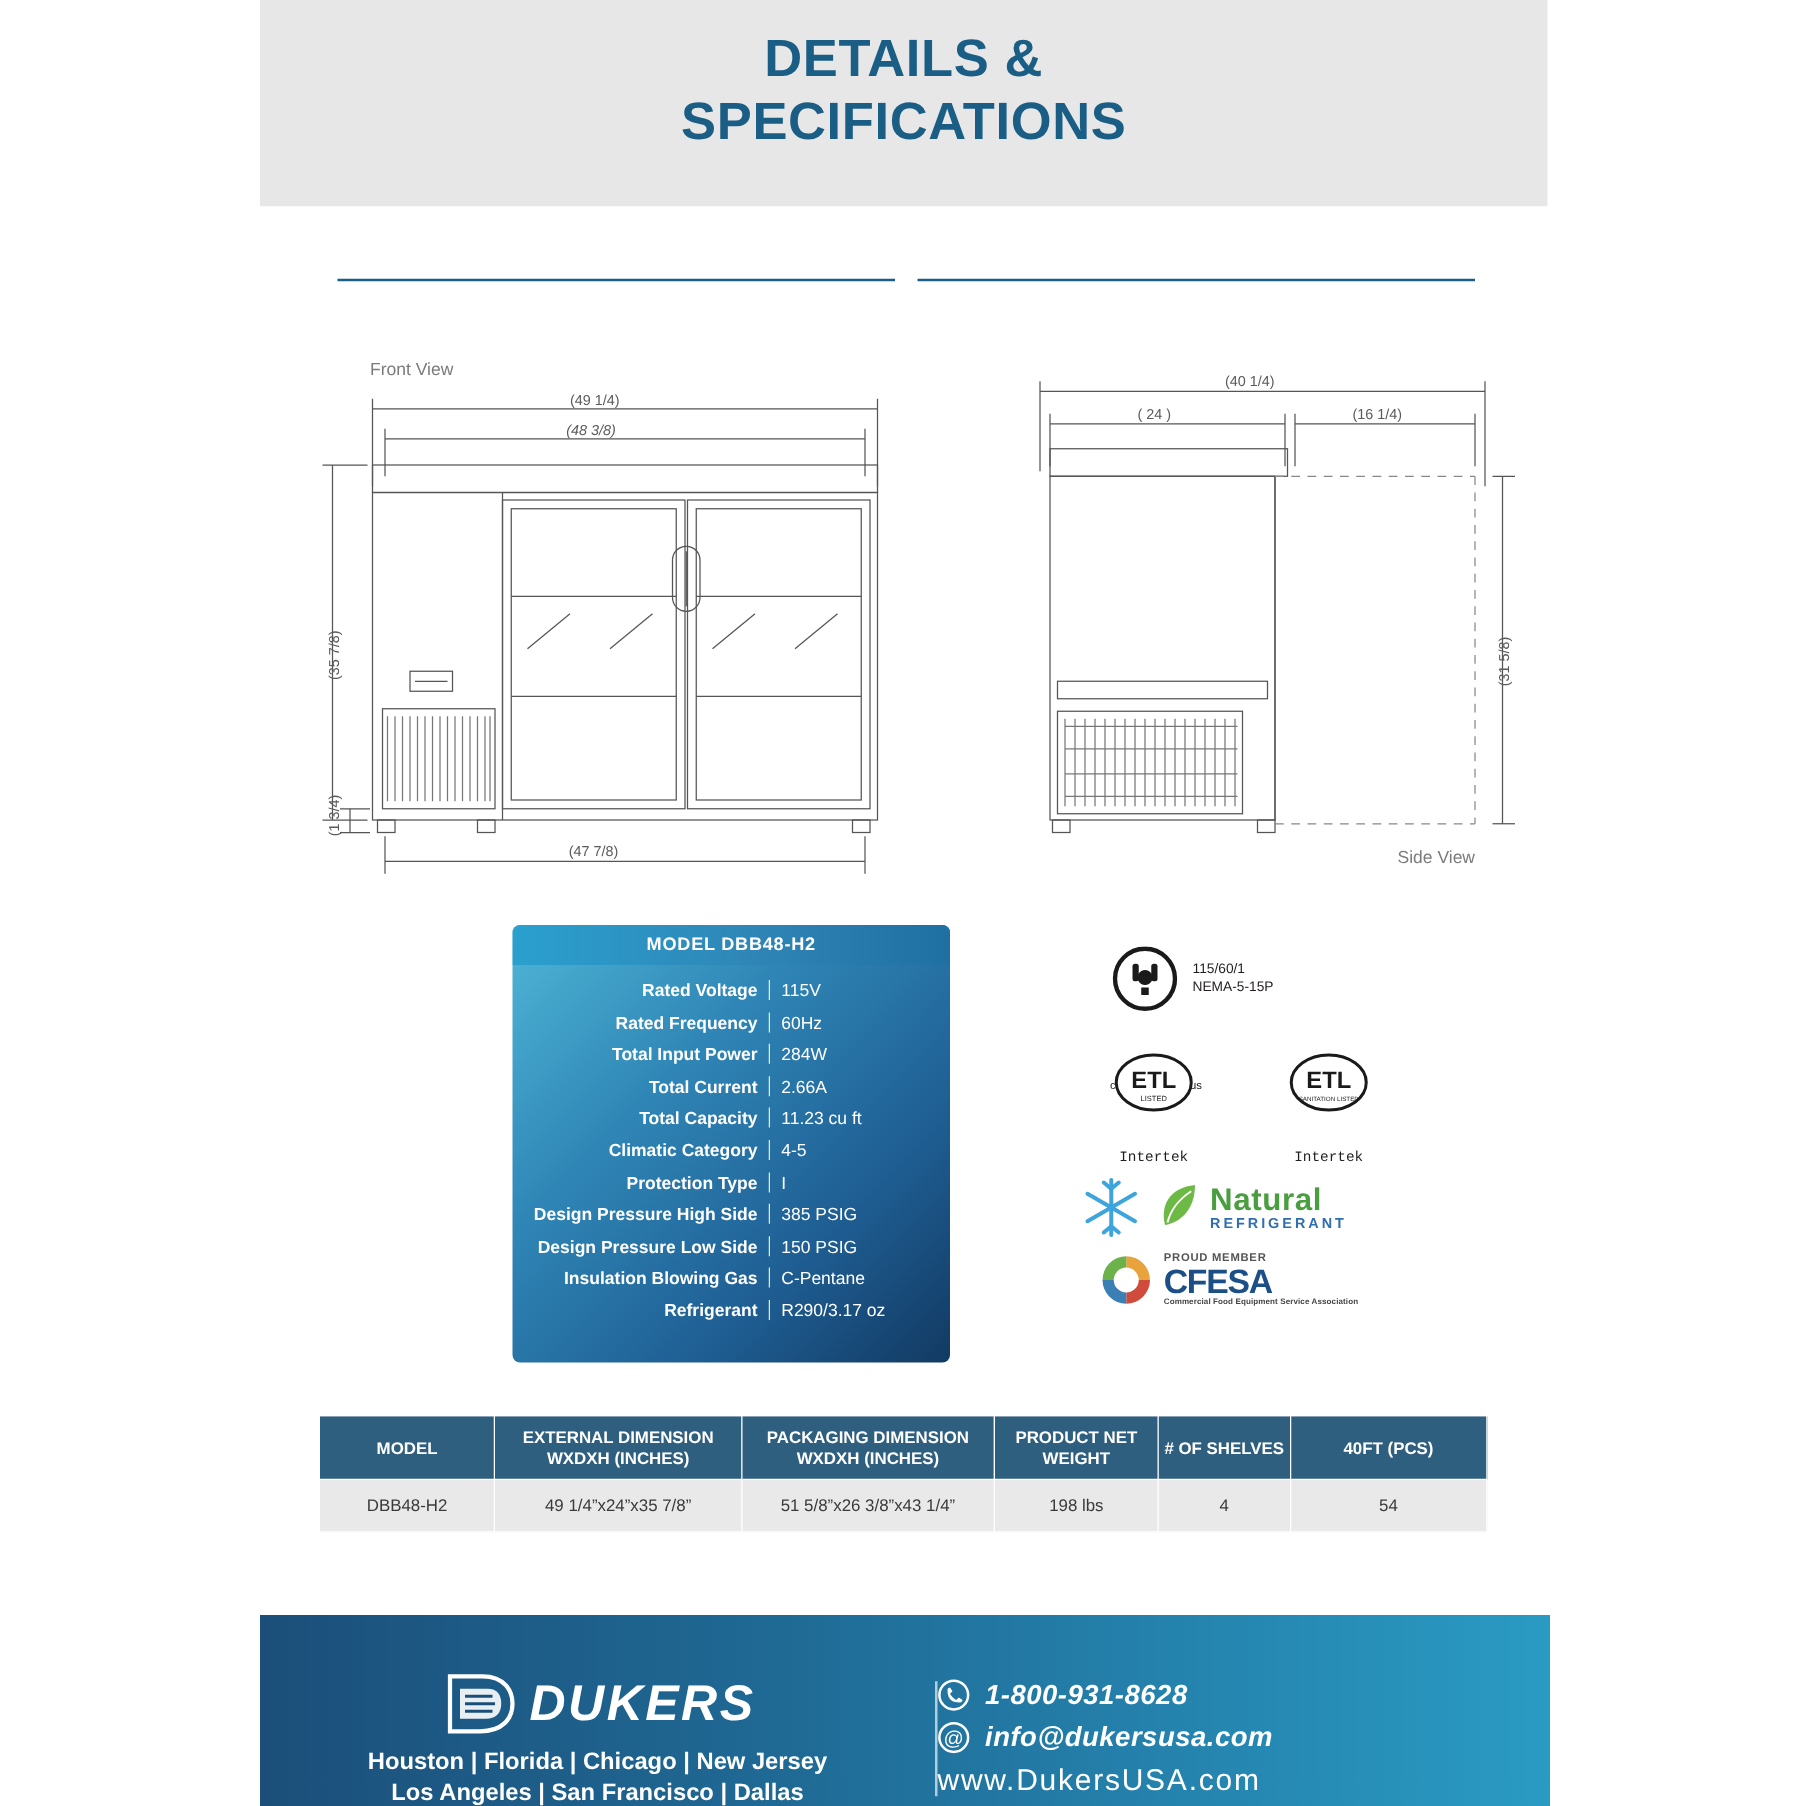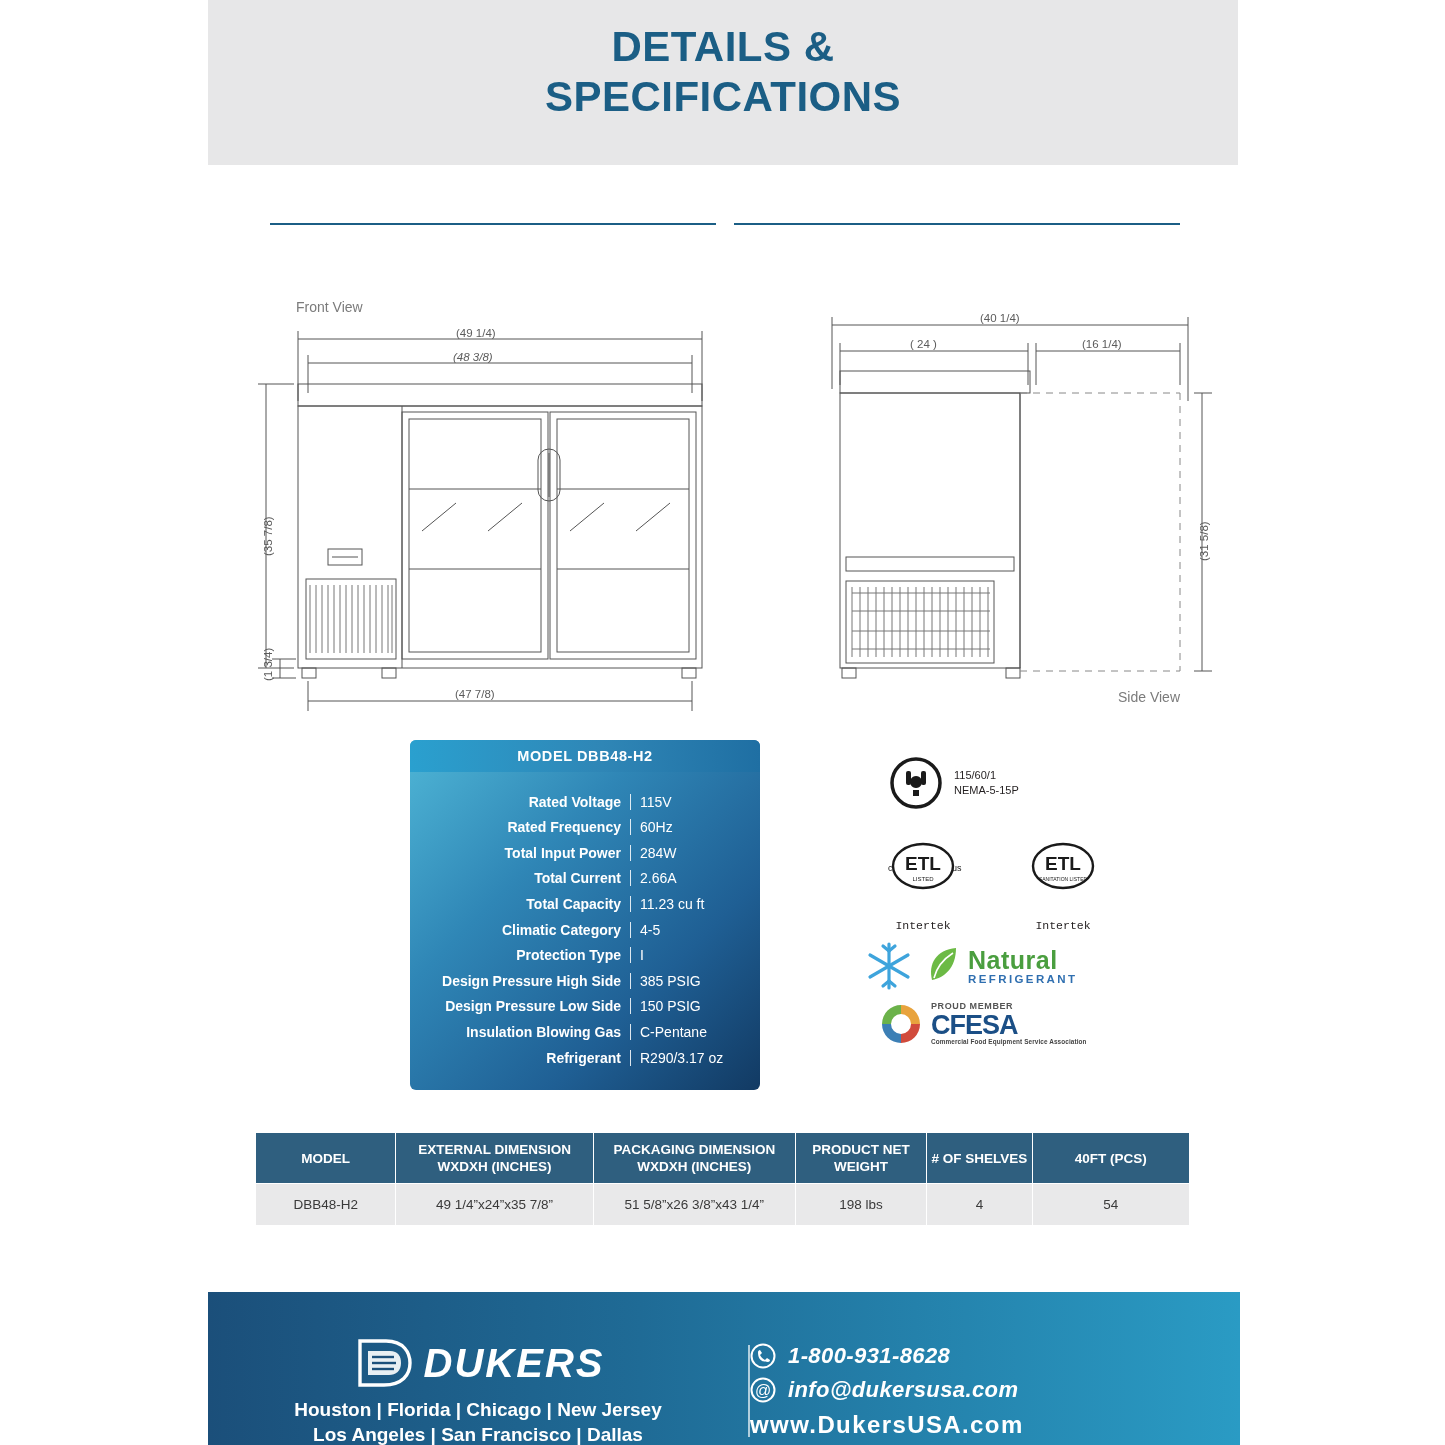--- a/index.html
+++ b/index.html
@@ -26,42 +26,42 @@
   .section-title-wrap{
     position:absolute;left:270px;top:202px;width:910px;height:44px;
     display:flex;align-items:center;gap:18px;
   }
   .rule{flex:1 1 auto;height:2px;background:#1b5e85;}
   .section-title{
     color:#1b5e85;font-size:26px;font-weight:bold;letter-spacing:1px;white-space:nowrap;
   }
 
   
-  .drawing{position:absolute;left:250px;top:281px;width:980px;height:455px;}
+  .drawing{position:absolute;left:250px;top:269px;width:980px;height:455px;}
   .view-label{position:absolute;color:#7b7b7b;font-size:14px;}
 
   .dim-txt{position:absolute;color:#5b5b5b;font-size:11.5px;white-space:nowrap;}
   .dim-txt.vert{transform:rotate(-90deg);transform-origin:left top;}
 
   svg.draw{position:absolute;left:0;top:0;width:980px;height:455px;}
 
   
   .spec-card{
     position:absolute;left:410px;top:740px;width:350px;height:350px;
     border-radius:6px;overflow:hidden;
     background:linear-gradient(135deg,#4fb6d6 0%, #2f86b6 35%, #1f5f94 70%, #123a63 100%);
     color:#ffffff;
   }
   .spec-head{
     height:32px;display:flex;align-items:center;justify-content:center;
     font-size:14.5px;font-weight:bold;letter-spacing:.6px;
     background:linear-gradient(90deg,#2aa0cf 0%, #2f86b6 55%, #1f6fa3 100%);
   }
   .spec-rows{padding:12px 0 0 0;}
-  .spec-row{display:flex;align-items:flex-end;height:25.6px;padding-left:15px;}
+  .spec-row{display:flex;align-items:flex-start;height:25.6px;}
   .spec-k{
     width:196px;text-align:right;padding-right:9px;font-size:14px;font-weight:bold;
   }
   .spec-v{
     flex:1;border-left:1px solid rgba(255,255,255,.85);padding-left:9px;font-size:14px;
   }
 
   
   .badges{position:absolute;left:860px;top:745px;width:330px;height:350px;}
   .plug-row{position:absolute;left:30px;top:12px;display:flex;align-items:center;gap:12px;}
@@ -98,21 +98,21 @@
     color:#fff;display:flex;align-items:center;
   }
   .footer-left{width:540px;text-align:center;position:relative;}
   .brand-row{display:flex;align-items:center;justify-content:center;gap:12px;margin-bottom:6px;}
   .brand-name{font-size:40px;font-weight:bold;letter-spacing:2px;font-style:italic;}
   .cities{font-size:19px;font-weight:bold;line-height:25px;}
   .divider-v{width:2px;height:92px;background:rgba(255,255,255,.65);}
   .footer-right{flex:1;}
   .contact-row{display:flex;align-items:center;gap:12px;margin-bottom:8px;}
   .contact-txt{font-size:22px;font-style:italic;font-weight:bold;letter-spacing:.4px;}
-  .site{font-size:24px;font-weight:bold;letter-spacing:1.4px;}
+  .site{font-size:24px;font-weight:normal;letter-spacing:1.4px;}
 </style>
 </head>
 <body>
 
 <div class="page">
 
   <div class="header-band"></div>
   <div class="header-title">
     <span>DETAILS &amp;</span>
     <span class="l2">SPECIFICATIONS</span>

